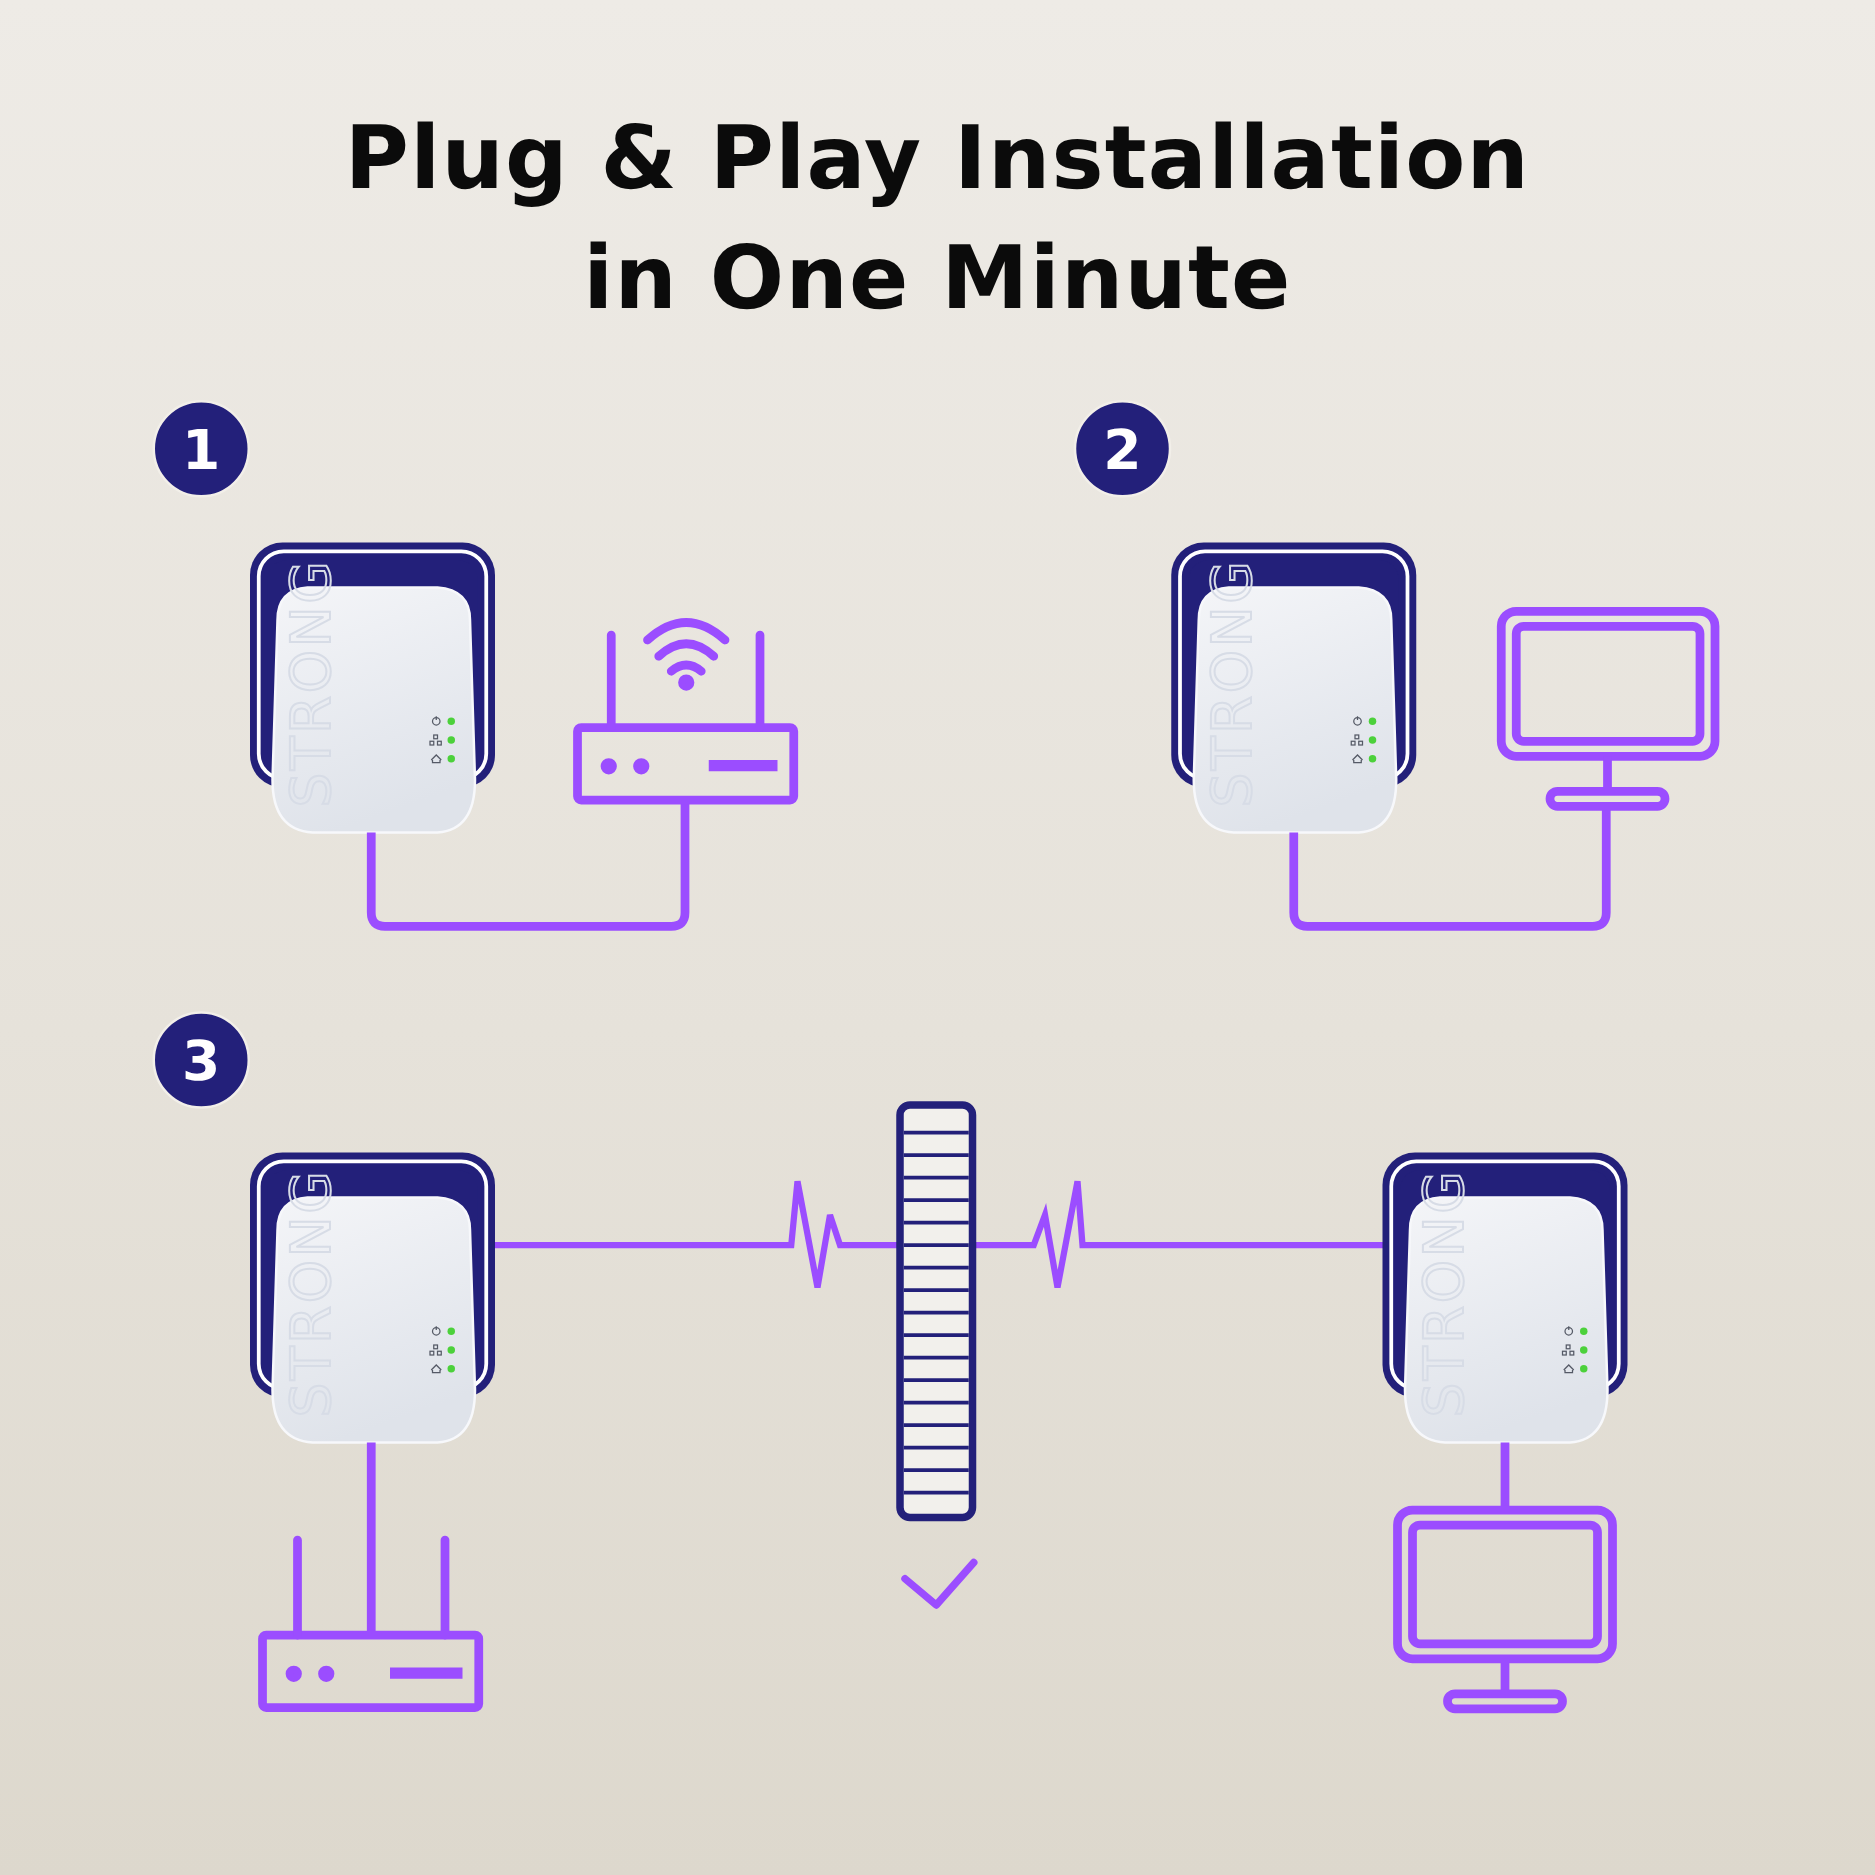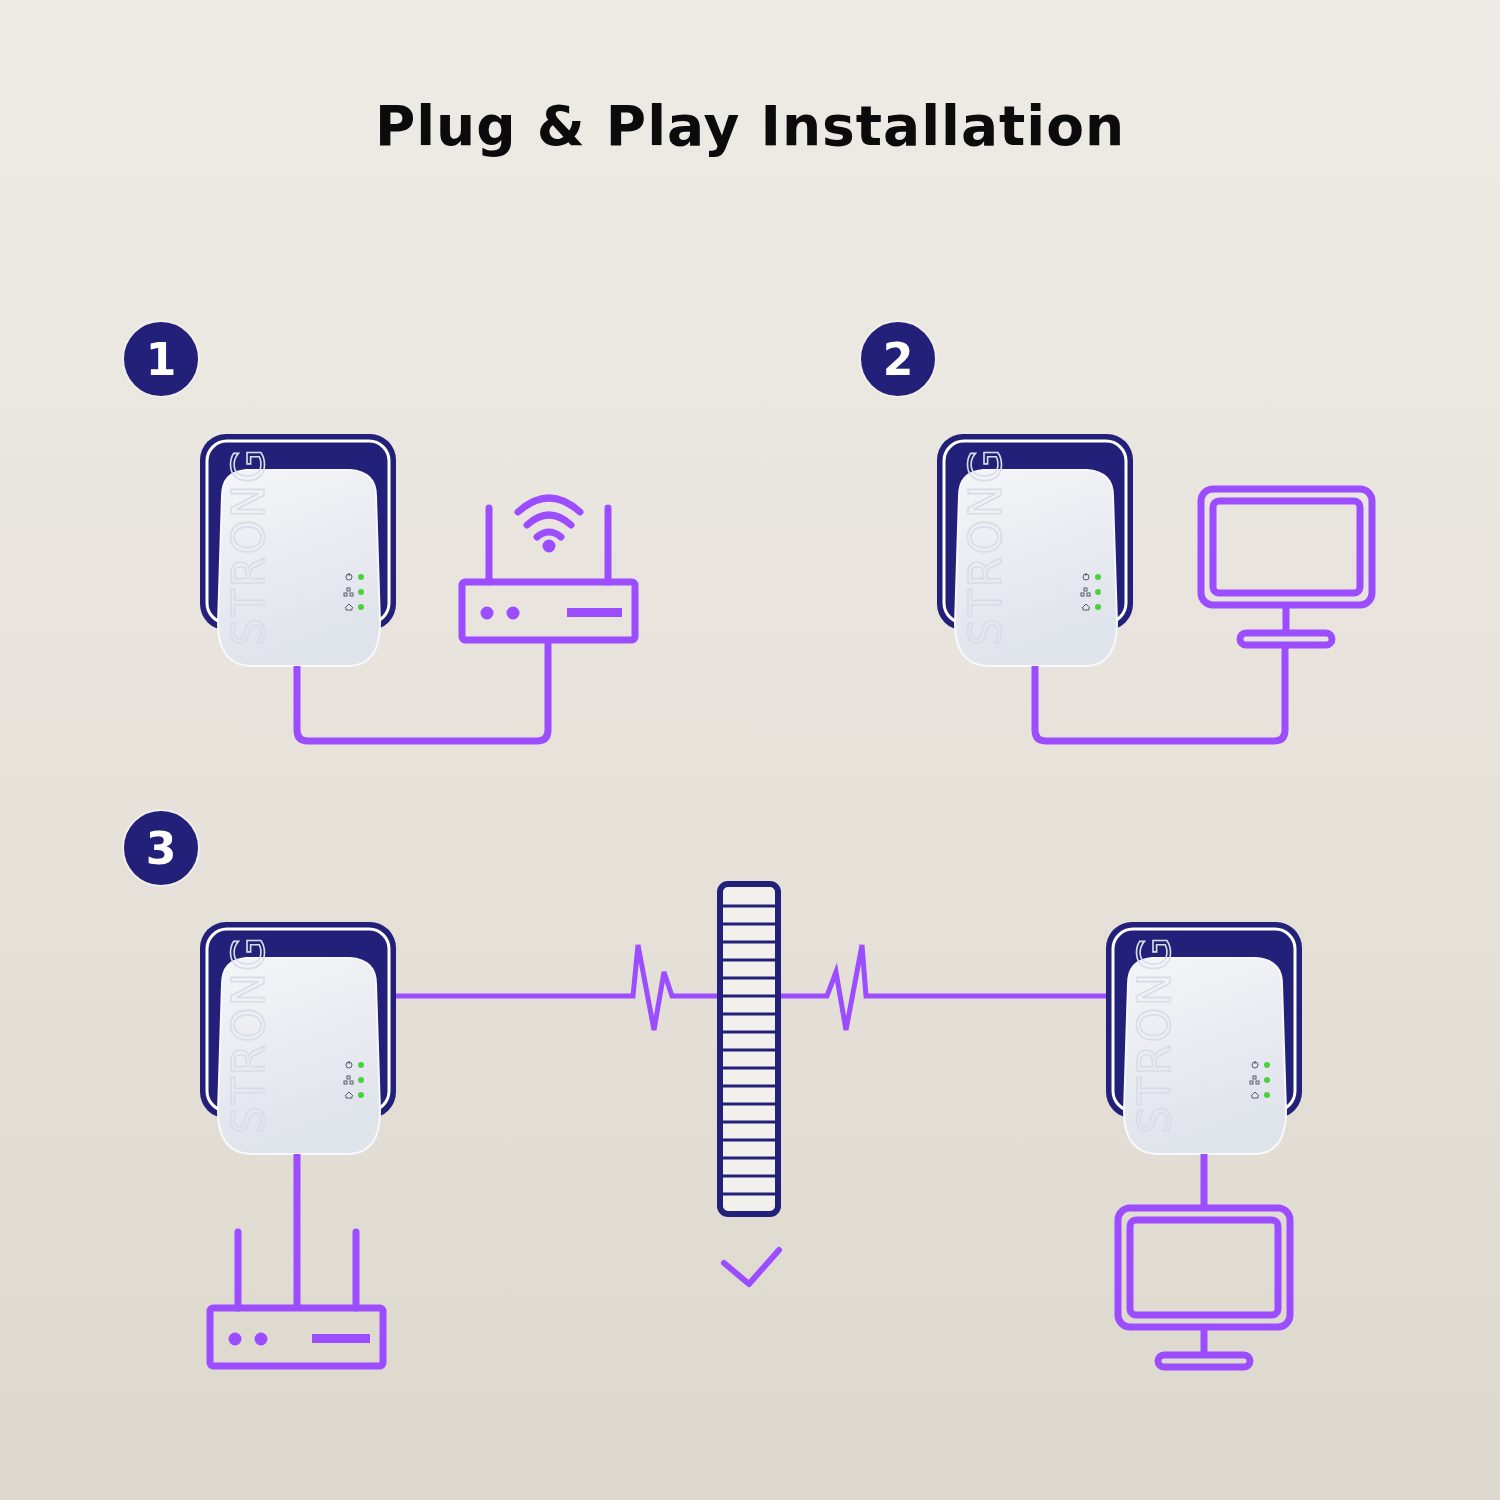--- a/index.html
+++ b/index.html
@@ -6,39 +6,40 @@
     body {
       width: 1500px; height: 1500px; overflow: hidden;
       background: linear-gradient(180deg, #eeebe6 0%, #e6e2da 55%, #ddd8cd 100%);
       font-family: "DejaVu Sans", sans-serif;
       position: relative;
     }
     .title {
       position: absolute; left: 0; top: 78px; width: 1500px;
       text-align: center; color: #0b0b0b;
       font-family: "DejaVu Sans", sans-serif;
-      font-weight: bold; font-size: 55px; line-height: 96px;
+      font-weight: bold; font-size: 70px; line-height: 96px;
       letter-spacing: 1px;
     }
     .title div { white-space: nowrap; }
     svg.scene { position: absolute; left: 0; top: 0; }
     .badge-num {
       font-family: "DejaVu Sans", sans-serif; font-weight: bold;
       font-size: 44px; fill: #ffffff;
     }
     .brand {
       font-family: "DejaVu Sans", sans-serif; font-size: 44px;
       fill: none; stroke: #d7dce6; stroke-width: 1.6; letter-spacing: 2px;
     }
   </style>
 </head>
 <body>
 
 <div class="title">
   <div>Plug &amp; Play Installation</div>
+  <div>in One Minute</div>
 </div>
 
 <svg class="scene" width="1500" height="1500" viewBox="0 0 1500 1500" xmlns="http://www.w3.org/2000/svg">
   <defs>
     <linearGradient id="bodyGrad" x1="0" y1="0" x2="0.3" y2="1">
       <stop offset="0" stop-color="#f4f5f8"></stop>
       <stop offset="1" stop-color="#dfe3ea"></stop>
     </linearGradient>
 
     <g id="adapter">

